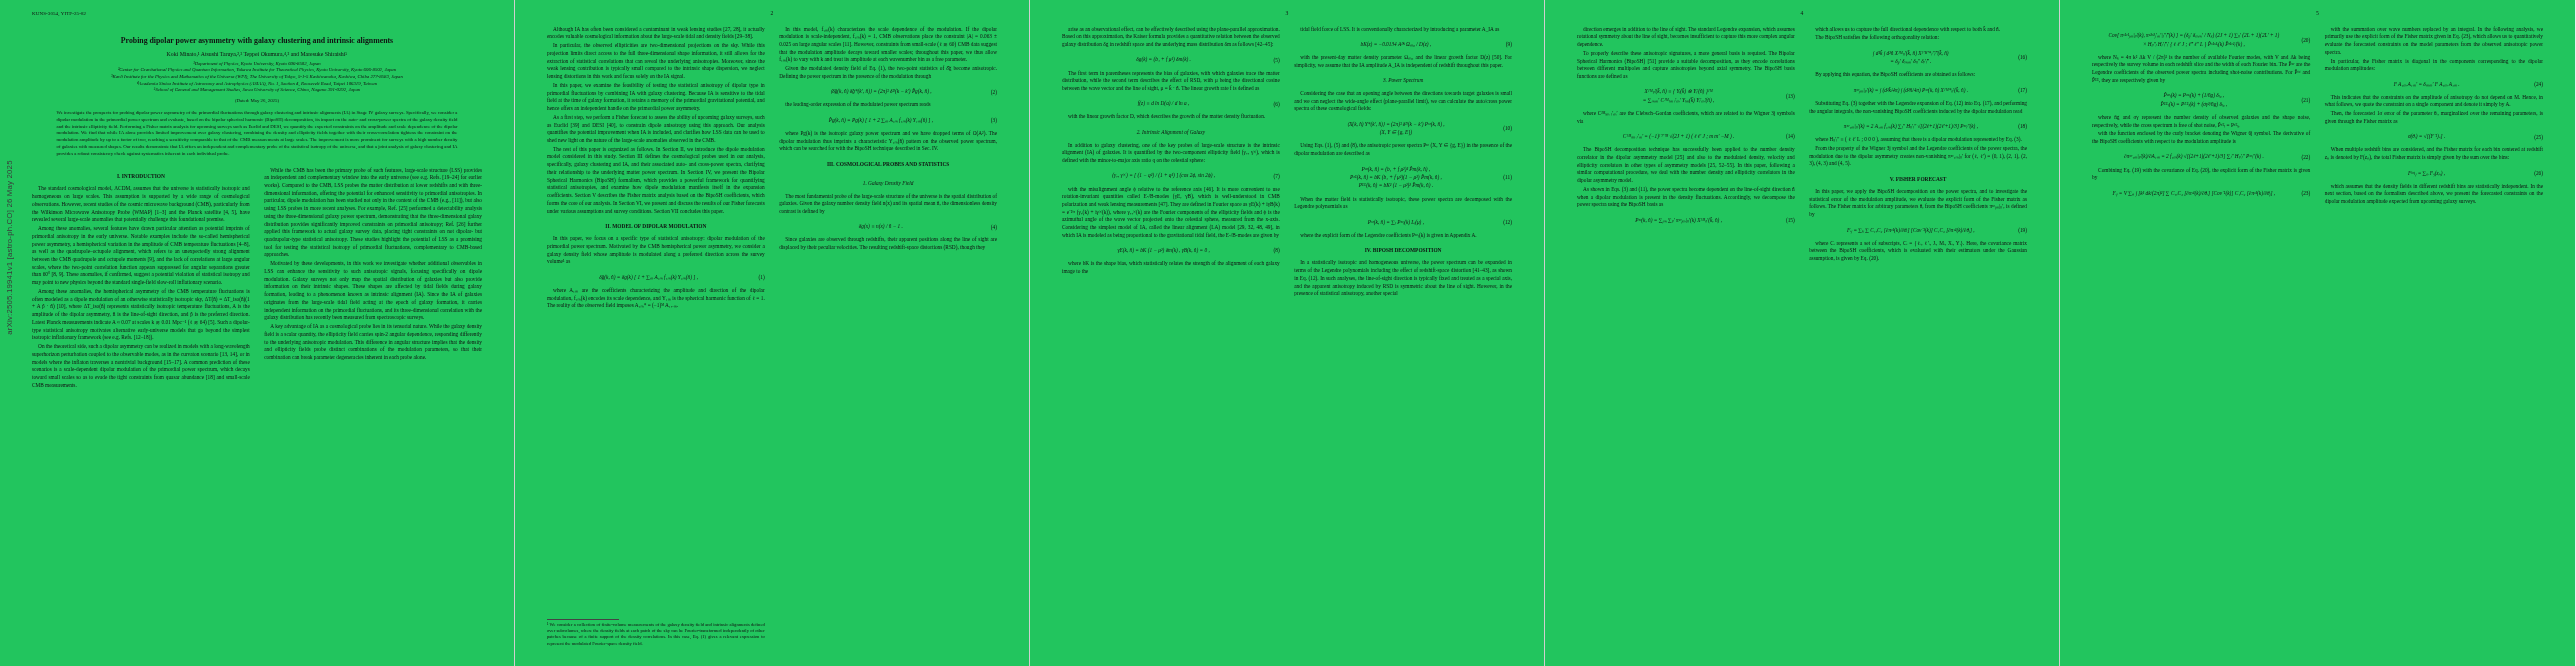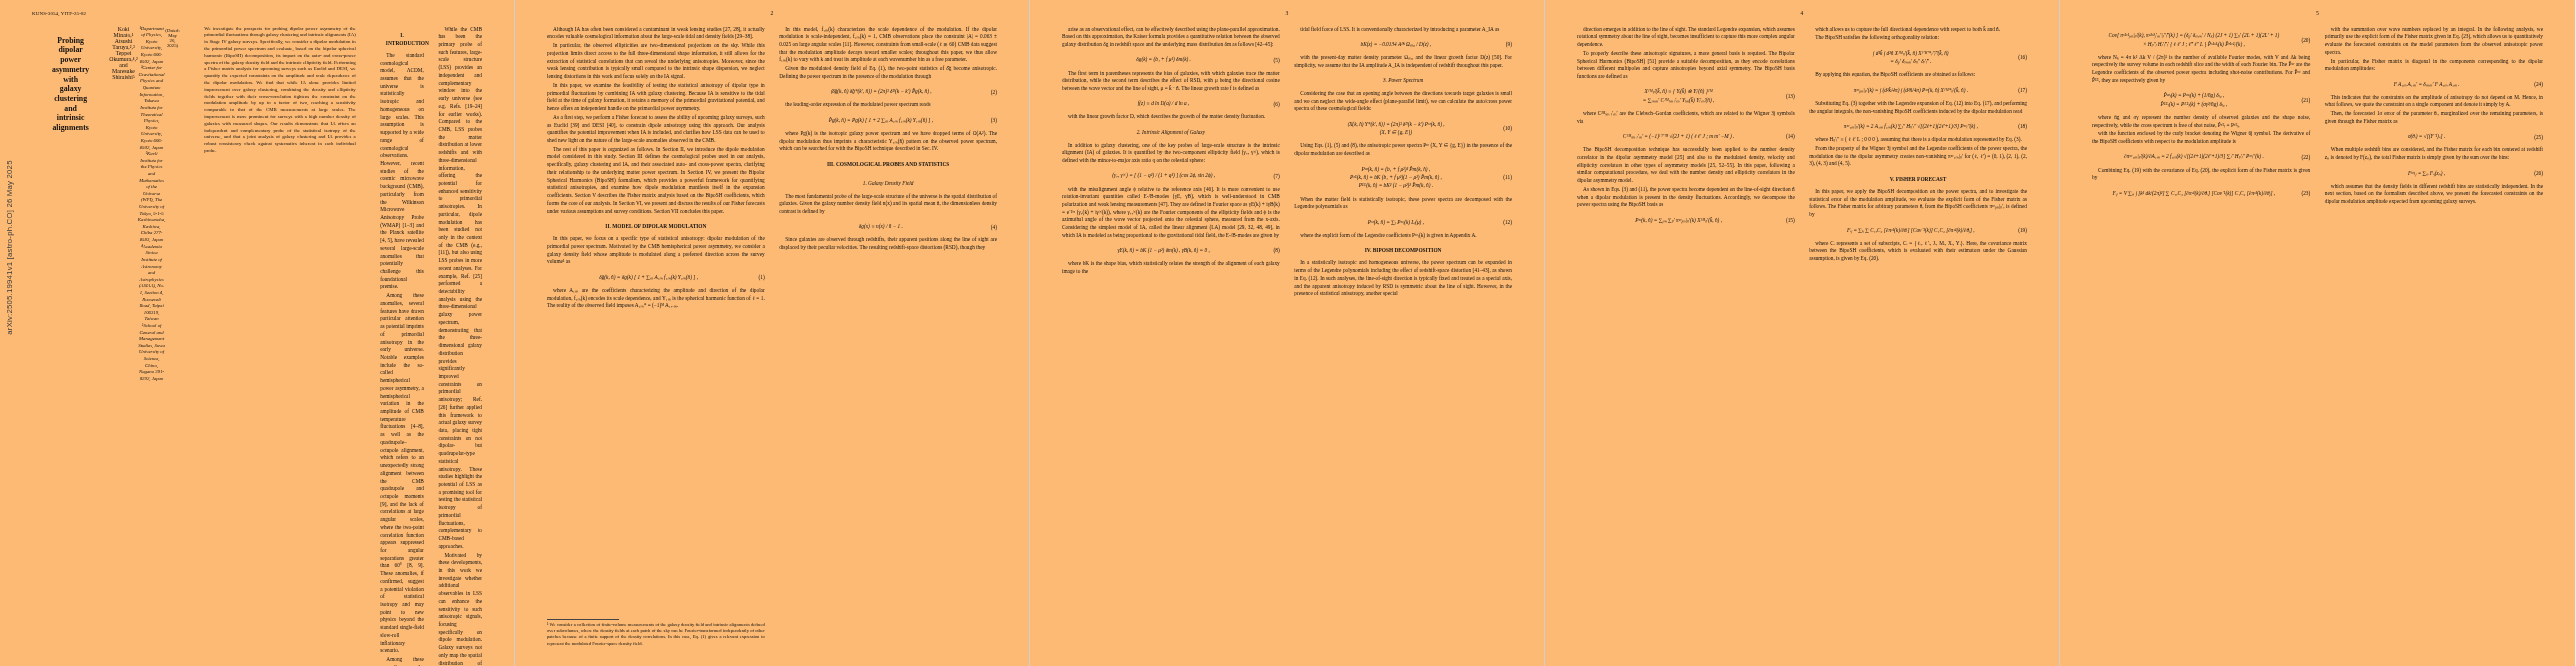--- a/index.html
+++ b/index.html
@@ -7,25 +7,25 @@
   body {
     background: #ececee;
     font-family: "Liberation Serif", serif;
     color: #111;
     width: 2576px;
   }
   .strip { display: flex; width: 2576px; height: 667px; }
   .page {
     position: relative;
     width: 515px; height: 667px;
-    background: #fdba74;
+    background: #22c55e;
     border-right: 0.6px solid #cfcfcf;
     padding: 25.6px 32px 20px 32px;
     overflow: hidden;
-    display: flex; flex-direction: row;
+    display: flex; flex-direction: column;
   }
   .page:last-child { border-right: none; }
   .pagenum {
     position: absolute; top: 10px; left: 50%;
     transform: translateX(-50%);
     font-size: 5.6px;
   }
   .report {
     position: absolute; top: 11px; left: 32px;
     font-size: 5px; letter-spacing: 0.1px;

